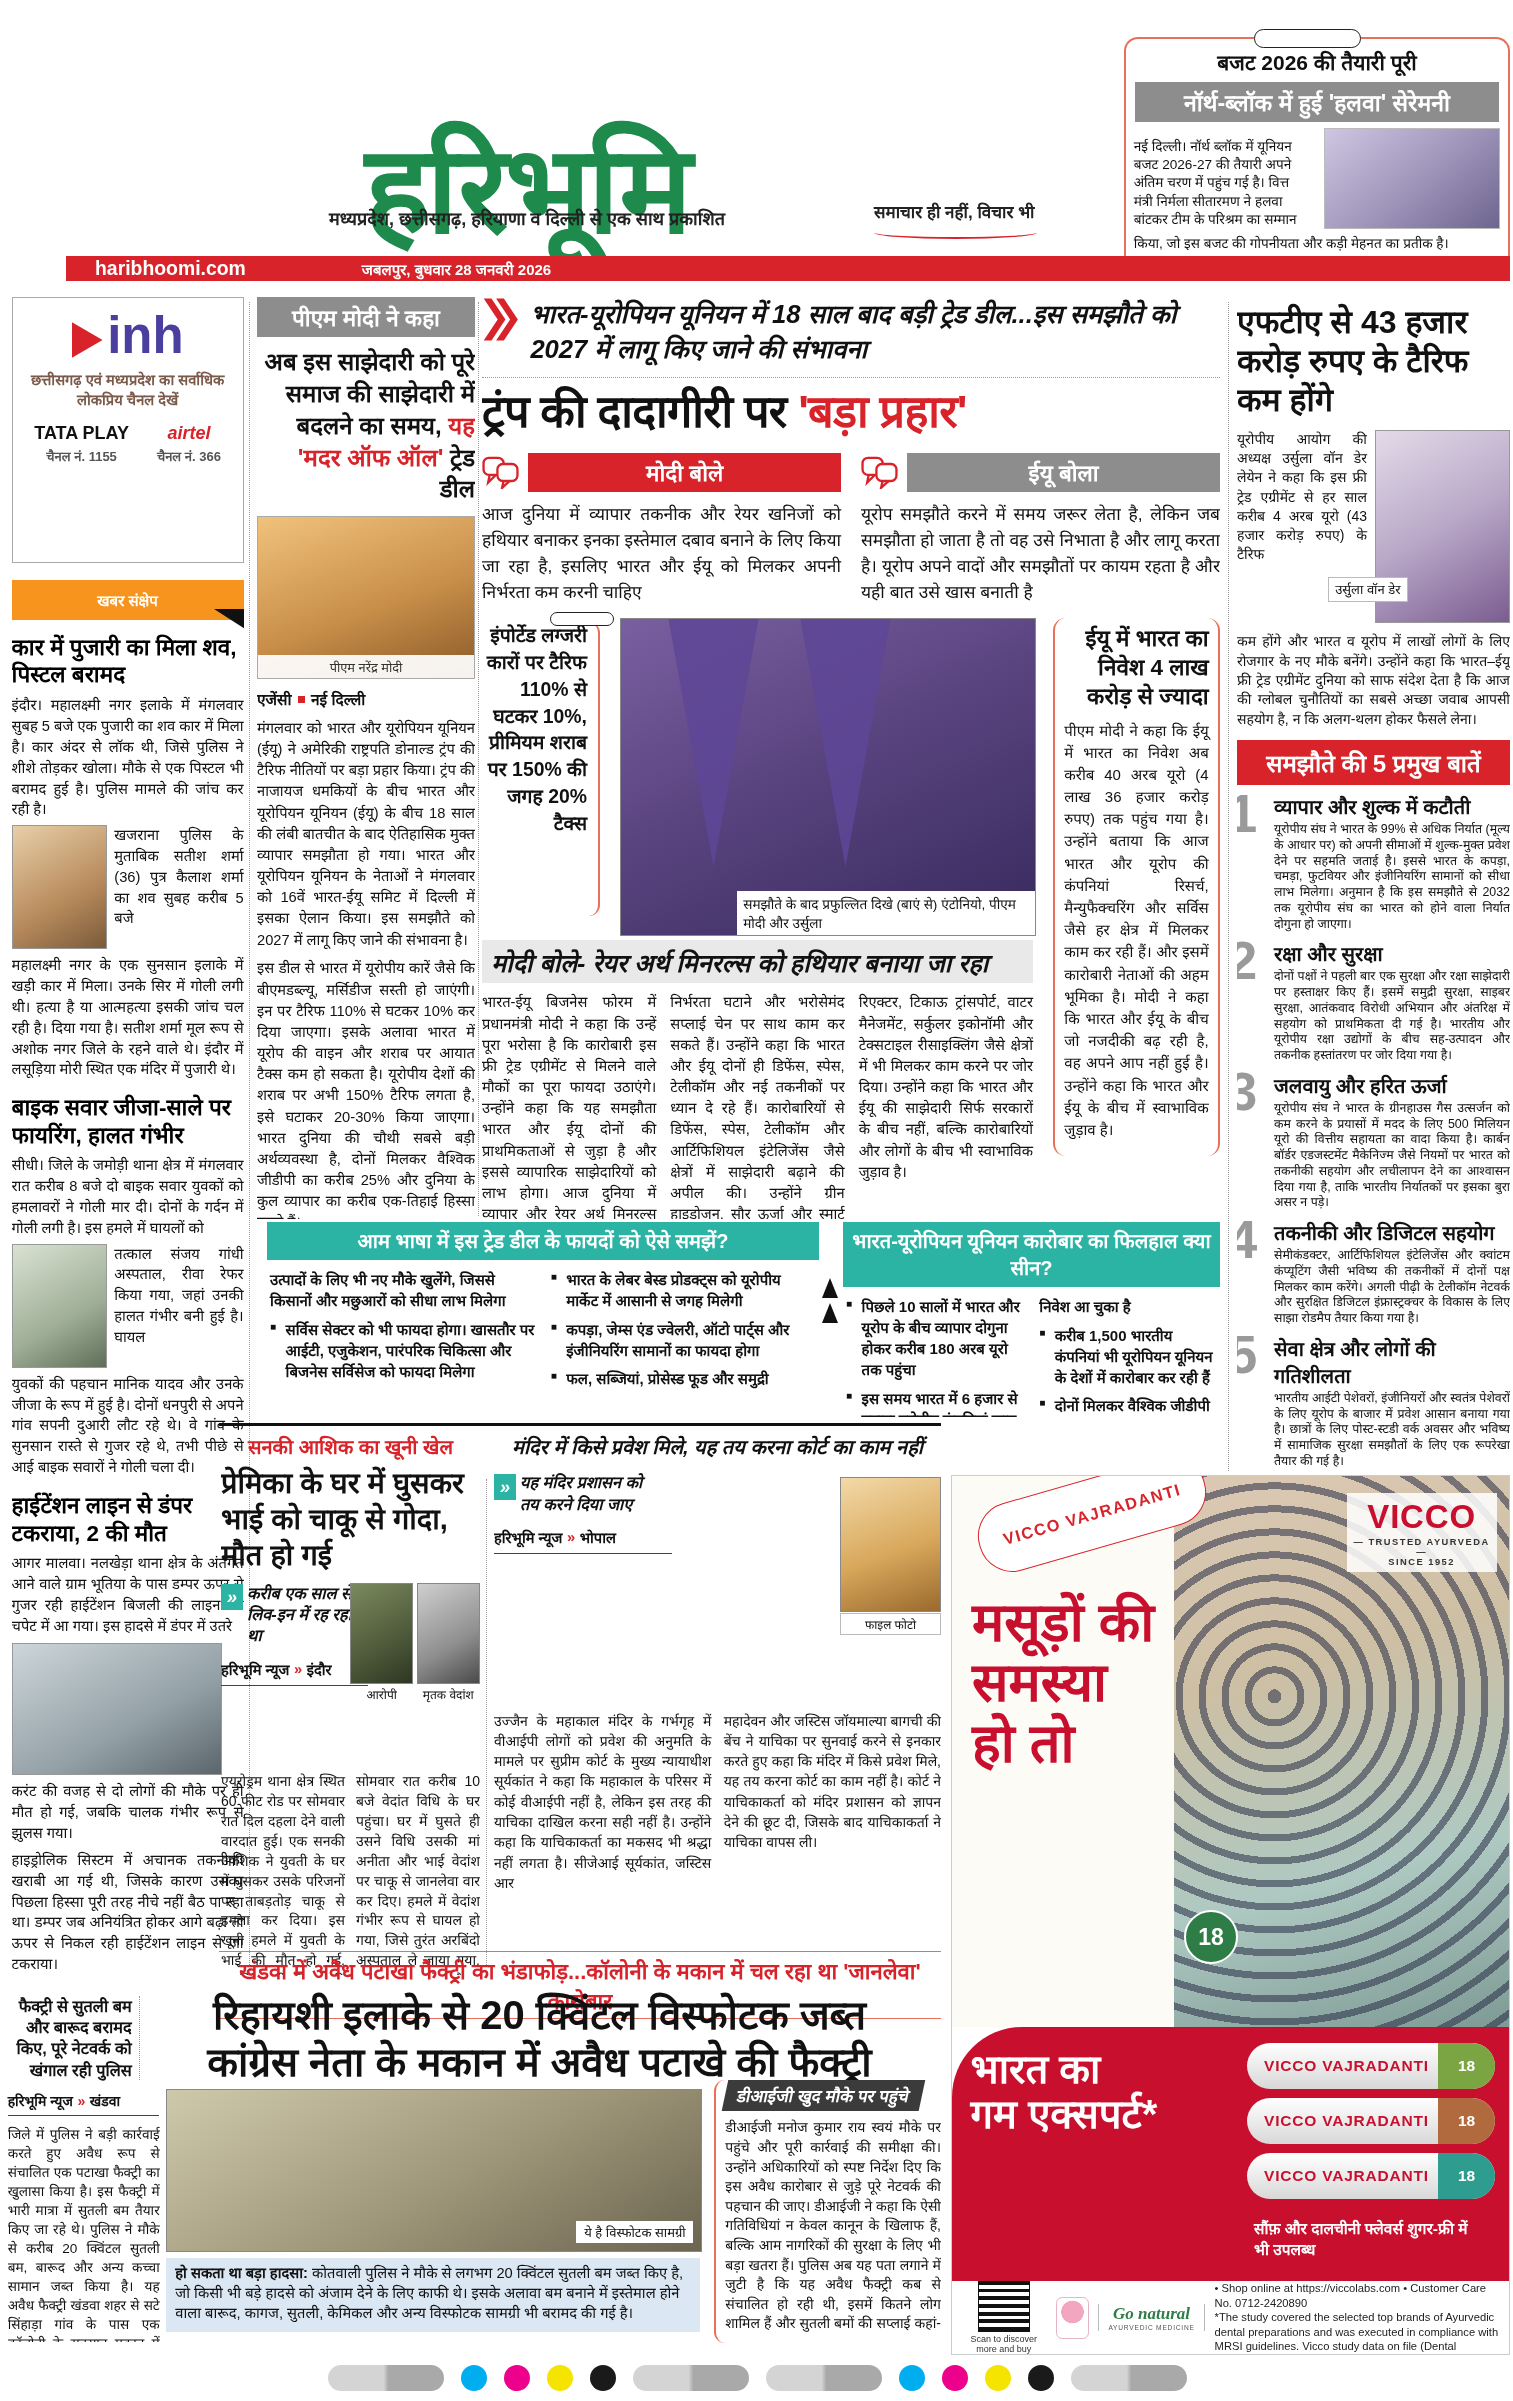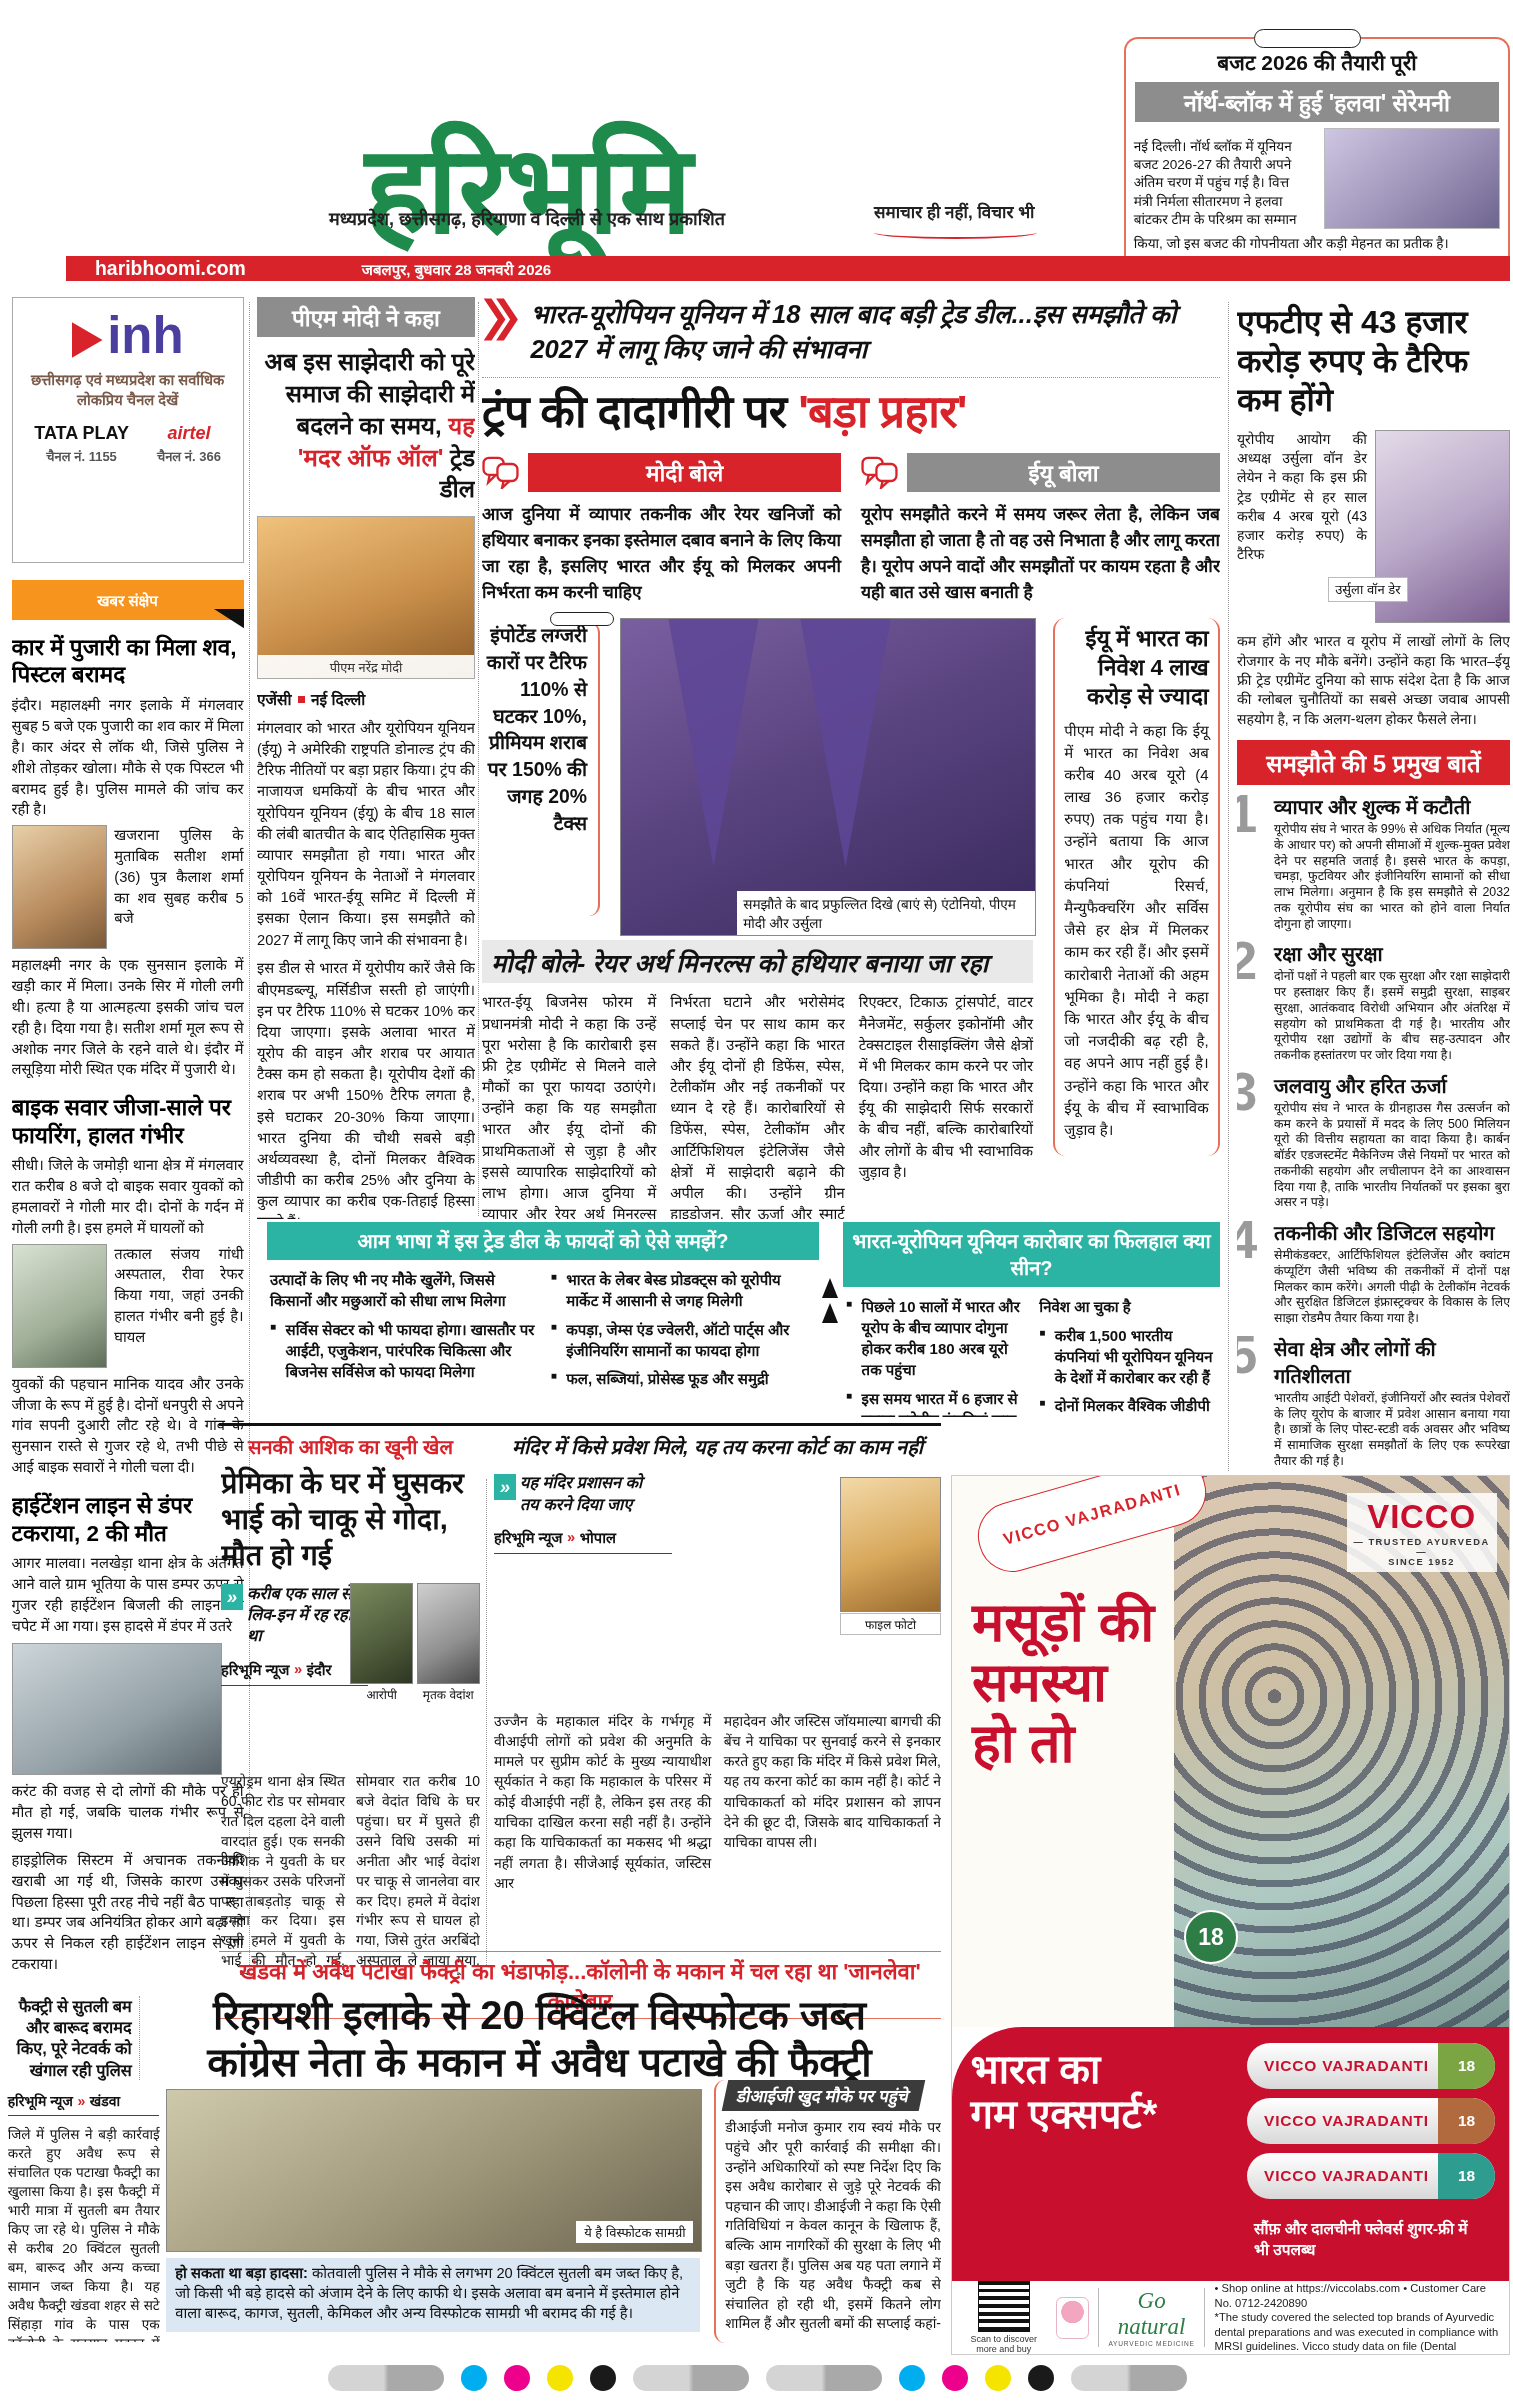--- a/index.html
+++ b/index.html
@@ -65,21 +65,21 @@
   .kicker-row{display:flex;gap:12.4px;align-items:flex-start;border-bottom:1.5px dotted #999;padding-bottom:9.3px;}
   .kicker{font-size:25.6px;font-weight:800;font-style:italic;line-height:1.38;width:689px;}
   .lead-headline{margin-top:7.7px;font-size:45px;font-weight:800;letter-spacing:-0.8px;line-height:1.15;}
   .lead-headline .red{color:#d8232a;}
   .quotes-row{margin-top:15.5px;display:flex;gap:20px;}
   .quote-box{flex:1;position:relative;}
   .q-headrow{display:flex;align-items:center;gap:9.3px;}
   .q-bar{flex:1;color:#fff;font-size:22.5px;font-weight:800;text-align:center;padding:3.9px 0;}
   .q-bar.red{background:#d8232a;}
   .q-bar.grey{background:#8d8d8d;}
-  .q-body{margin-top:9.3px;font-size:17.4px;font-weight:700;line-height:1.5;}
+  .q-body{margin-top:9.3px;font-size:17.4px;font-weight:400;line-height:1.5;}
   .lower{position:relative;margin-top:12.4px;height:542px;}
   .invest-box{position:absolute;right:0;top:0;width:167px;height:538px;border-left:2.3px solid #e8705a;
               border-right:2.3px solid #e8705a;border-radius:12.4px;box-sizing:border-box;padding:7.7px 9.3px;overflow:hidden;}
   .i-title{font-size:22.5px;font-weight:800;text-align:right;line-height:1.28;}
   .i-body{margin-top:7.7px;font-size:15px;line-height:1.48;}
   .left-part{width:551px;}
   .photo-row{position:relative;height:316px;}
   .stat{position:absolute;left:0;top:4.6px;width:118px;font-size:19.4px;font-weight:800;text-align:right;
         line-height:1.38;padding-right:11px;border-right:2.3px solid #e8705a;border-radius:0 11px 11px 0;height:294px;box-sizing:border-box;}
   .stat-pill{position:absolute;left:68px;top:-6.2px;width:62px;height:12.4px;background:#fff;border:1.5px solid #222;border-radius:7px;}
@@ -203,21 +203,21 @@
   .v-flavors{position:absolute;right:23px;top:192px;width:232px;font-size:15.5px;font-weight:700;line-height:1.35;}
   .v-footer{height:73px;background:#fff;display:flex;align-items:center;gap:9.3px;padding:3.1px 9.3px;box-sizing:border-box;}
   .v-qrwrap{width:85px;text-align:center;}
   .v-qr{width:50px;height:50px;margin:0 auto;background:
         repeating-linear-gradient(0deg,#111 0 3.9px,#fff 3.9px 7.7px),
         repeating-linear-gradient(90deg,#111 0 3.9px,rgba(255,255,255,.6) 3.9px 7.7px);border:1.5px solid #111;}
   .v-qrlabel{font-size:9px;color:#333;margin-top:1.5px;line-height:1.15;}
   .v-bunny{width:31px;height:40px;border-radius:6.2px;background:radial-gradient(circle at 50% 35%,#f3a6c0 0 11px,transparent 11.6px),#fff;
            border:0.8px solid #e8b3c8;}
   .v-gonat{width:93px;text-align:center;border-left:0.8px solid #bbb;border-right:0.8px solid #bbb;padding:0 6.2px;}
-  .v-gonat-name{font-family:"Liberation Serif","DejaVu Serif",serif;font-style:italic;color:#2e7d46;font-size:23px;font-weight:400;}
+  .v-gonat-name{font-family:"Liberation Serif","DejaVu Serif",serif;font-style:italic;color:#2e7d46;font-size:17px;font-weight:700;}
   .v-gonat-sub{font-size:6.6px;letter-spacing:0.8px;color:#555;}
   .v-legal{flex:1;font-size:11.2px;color:#222;line-height:1.3;}
   .v-legal .b1{font-weight:700;}
   
   .regmarks{left:0;top:2360px;width:1514px;height:36px;display:flex;align-items:center;justify-content:center;gap:17px;}
   .pillpair{width:116px;height:26px;border-radius:13px;background:linear-gradient(90deg,#d4d4d4 0 48%,#a9a9a9 52% 100%);}
   .dot{width:26px;height:26px;border-radius:50%;}
   .dc{background:#00aeef;} .dm{background:#ec008c;} .dy{background:#f5e400;} .dk{background:#1a1a1a;}
 </style>
 </head>

